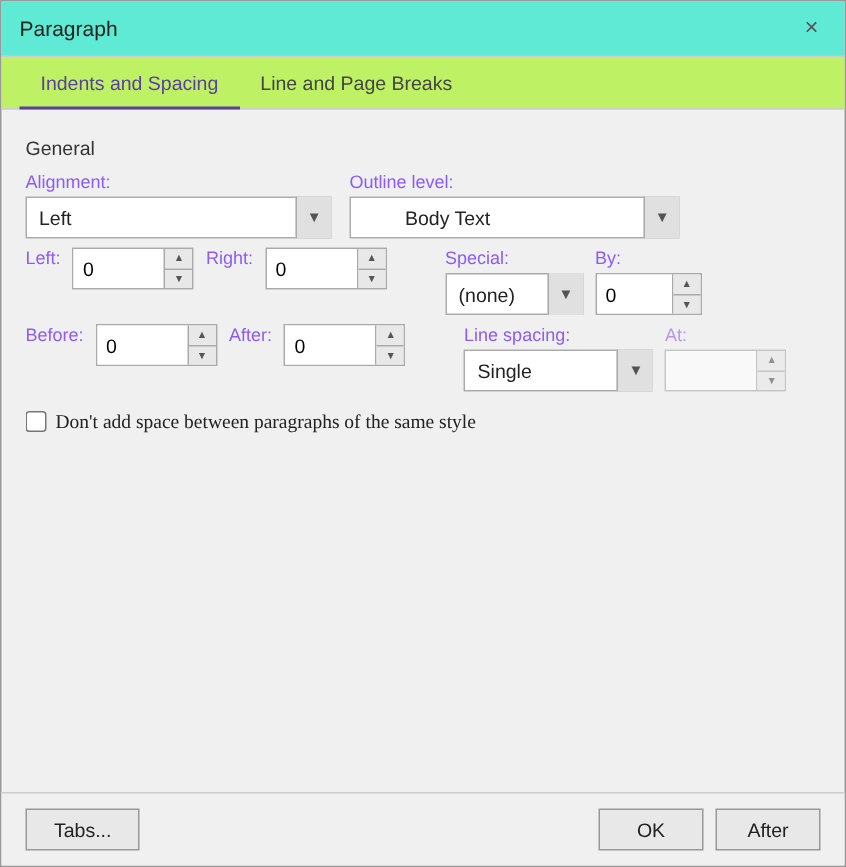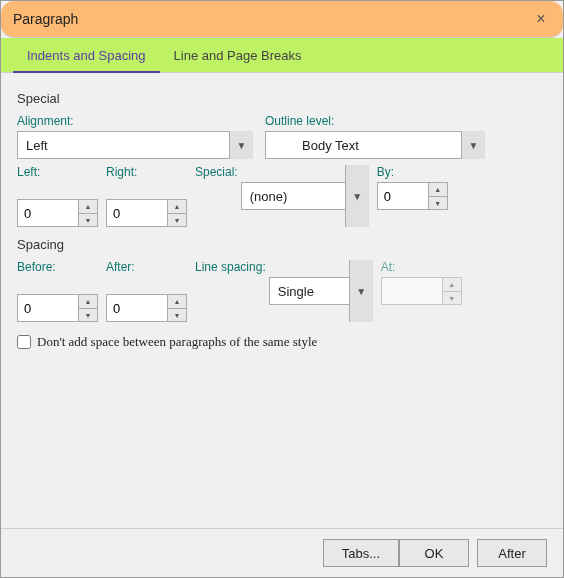--- a/index.html
+++ b/index.html
@@ -16,27 +16,26 @@
     .dialog {
       background: #f0f0f0;
       border: 1px solid #999;
       box-shadow: 2px 2px 8px rgba(0,0,0,0.3);
       width: 564px;
       min-height: 578px;
       display: flex;
       flex-direction: column;
     }
     .title-bar {
-      background: #fdba74;
+      background: #5eead4;
       border-bottom: 1px solid #ccc;
       padding: 8px 12px;
       display: flex;
       align-items: center;
       justify-content: space-between;
-      border-radius: 13px;
     }
     .title-bar-title {
       font-size: 14px;
       font-weight: normal;
       color: #222;
     }
     .close-btn {
       width: 20px;
       height: 20px;
       background: none;
@@ -83,21 +82,21 @@
       gap: 12px;
       margin-bottom: 6px;
     }
     .field-group {
       display: flex;
       flex-direction: column;
       gap: 3px;
     }
     .field-label {
       font-size: 12px;
-      color: #0f766e;
+      color: #8b5cf6;
     }
     .select-wrapper {
       position: relative;
       display: inline-flex;
       align-items: center;
     }
     select {
       appearance: none;
       -webkit-appearance: none;
       background: white;
@@ -116,21 +115,21 @@
       width: 24px;
       background: #e0e0e0;
       border-left: 1px solid #aaa;
       display: flex;
       align-items: center;
       justify-content: center;
       pointer-events: none;
       font-size: 10px;
       color: #555;
     }
-    .alignment-select select { width: 236px; }
+    .alignment-select select { width: 204px; }
     .outline-select select { width: 220px; padding-left: 36px; }
     .spinner-wrapper {
       display: flex;
       align-items: center;
       border: 1px solid #aaa;
       background: white;
       height: 28px;
     }
     .spinner-input {
       border: none;
@@ -157,26 +156,28 @@
       align-items: center;
       justify-content: center;
       font-size: 7px;
       color: #555;
       padding: 0;
       line-height: 1;
     }
     .spin-btn + .spin-btn {
       border-top: 1px solid #aaa;
     }
-    .indent-field { display: flex; flex-direction: column; gap: 20px; }
+    .indent-field { display: flex; flex-direction: row; gap: 8px; }
     .special-wrapper {
       display: flex;
+      flex-direction: column;
       gap: 3px;
-    }
-    .special-select select { width: 128px; }
+      margin-left: 31px;
+    }
+    .special-select select { width: 92px; }
     .by-field { display: flex; flex-direction: column; gap: 3px; }
     .by-spinner .spinner-input { width: 50px; }
     .checkbox-row {
       display: flex;
       align-items: center;
       gap: 6px;
       margin-top: 12px;
       margin-bottom: 16px;
     }
     .checkbox-row input[type=checkbox] {
@@ -186,39 +187,39 @@
       cursor: pointer;
     }
     .checkbox-label {
       font-size: 13px;
       color: #222;
       font-family: Liberation Serif, serif;
     }
     .footer {
       display: flex;
       align-items: center;
-      justify-content: flex-end;
+      justify-content: space-between;
       padding: 10px 16px;
       border-top: 1px solid #ccc;
       background: #f0f0f0;
     }
     .footer-left {}
     .footer-right { display: flex; gap: 8px; }
     .btn {
       padding: 5px 18px;
       font-size: 13px;
       border: 1px solid #999;
       background: #e8e8e8;
       cursor: pointer;
       color: #222;
       height: 28px;
       min-width: 70px;
     }
     .btn-tabs { min-width: 70px; }
-    .line-spacing-select select { width: 104px; }
+    .line-spacing-select select { width: 126px; }
     .at-spinner .spinner-input { width: 60px; }
     .at-spinner { opacity: 0.6; }
   </style>
 </head>
 <body>
 
 <div class="dialog">
 
   <div class="title-bar">
     <span class="title-bar-title">Paragraph</span>
@@ -229,21 +230,21 @@
     <div class="tab active">
       <span>Indents and Spacing</span>
     </div>
     <div class="tab">
       <span>Line and Page Breaks</span>
     </div>
   </div>
 
   <div class="content">
 
-    <div class="section-label">Special</div>
+    <div class="section-label">General</div>
 
     <div class="field-row">
       <div class="field-group">
         <label class="field-label">Alignment:</label>
         <div class="select-wrapper alignment-select">
           <select>
             <option>Left</option>
             <option>Center</option>
             <option>Right</option>
             <option>Justified</option>
@@ -308,21 +309,20 @@
         <div class="spinner-wrapper by-spinner">
           <input class="spinner-input" type="text" value="0" style="width: 50px;">
           <div class="spinner-buttons">
             <button class="spin-btn">▲</button>
             <button class="spin-btn">▼</button>
           </div>
         </div>
       </div>
     </div>
 
-    <div class="section-label" style="margin-top:10px;">Spacing</div>
 
     <div style="display:flex; gap:8px; margin-bottom:6px;">
 
       <div class="indent-field">
         <label class="field-label">Before:</label>
         <div class="spinner-wrapper">
           <input class="spinner-input" type="text" value="0" style="">
           <div class="spinner-buttons">
             <button class="spin-btn">▲</button>
             <button class="spin-btn">▼</button>

